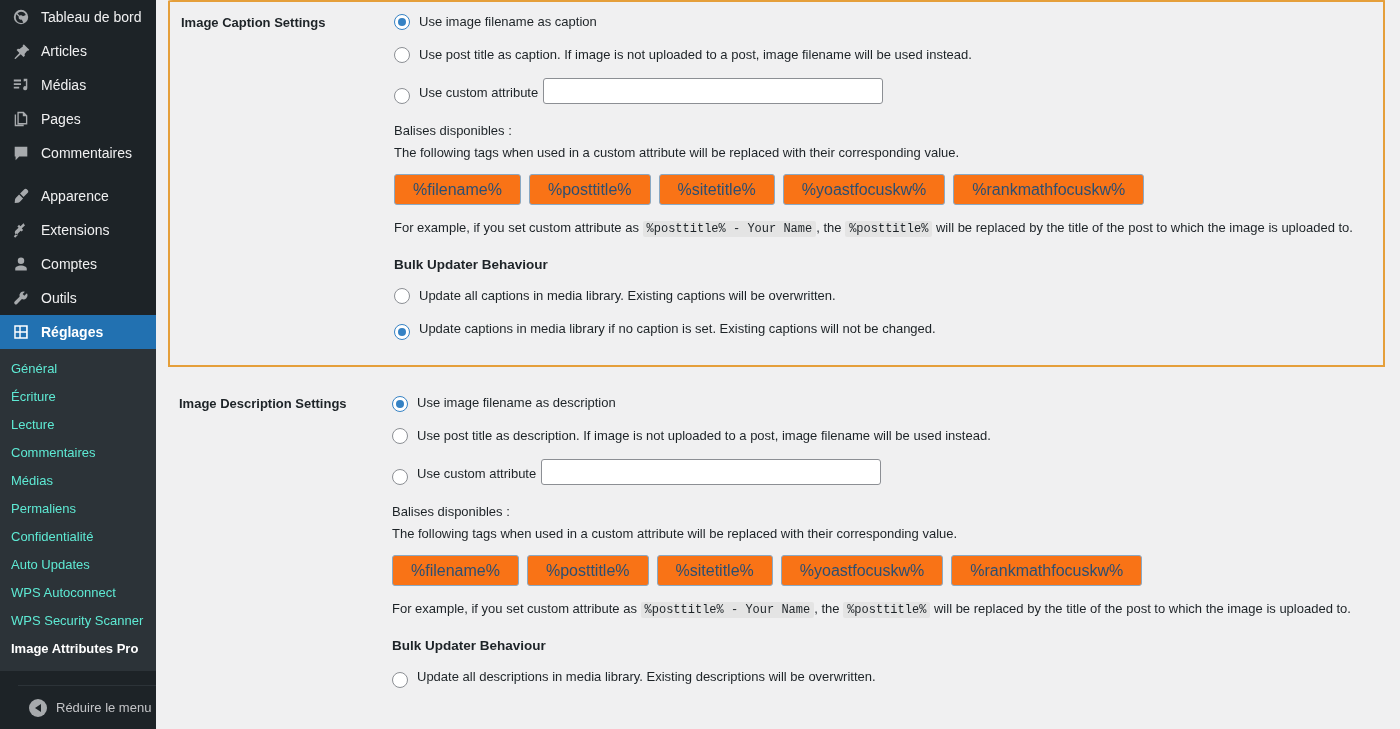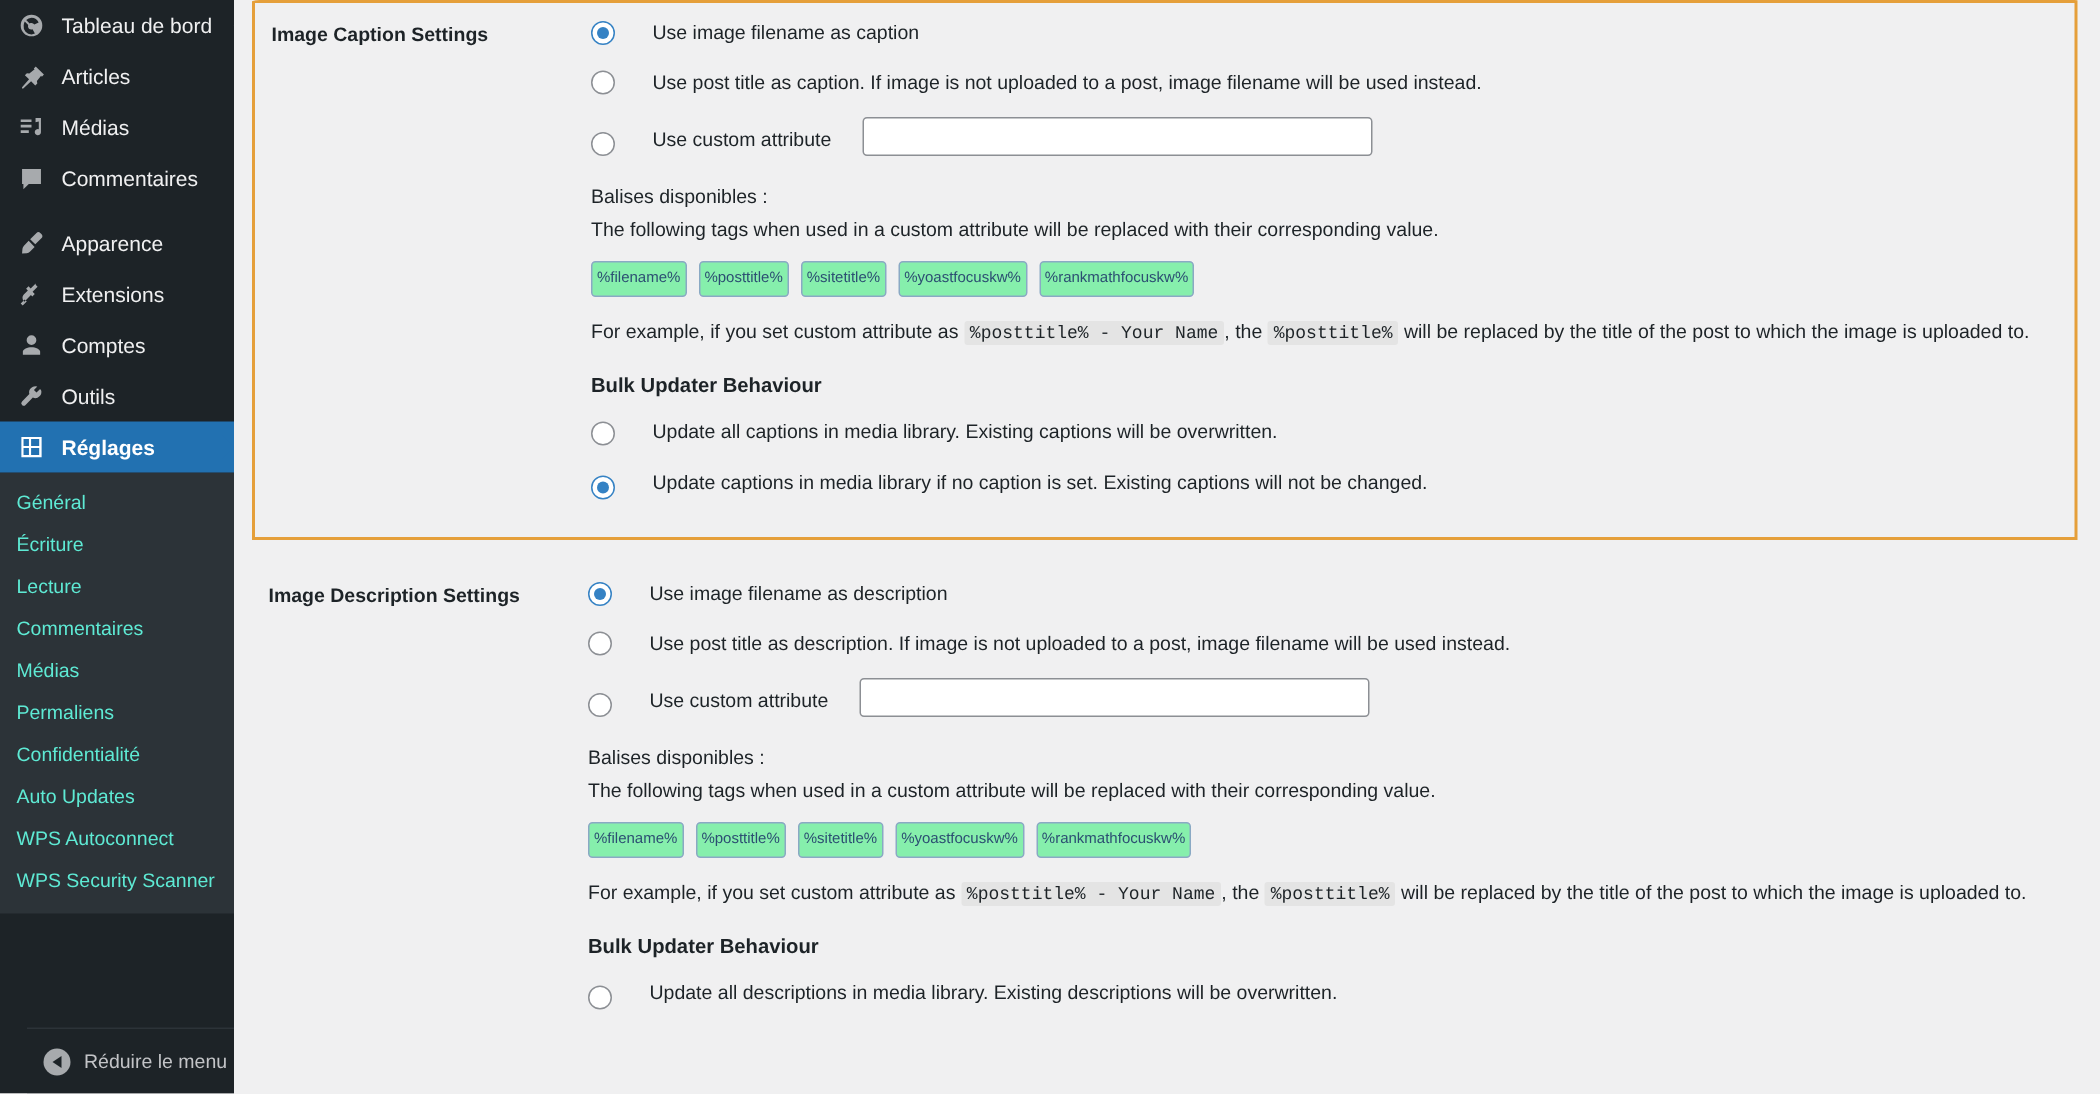--- a/index.html
+++ b/index.html
@@ -128,21 +128,20 @@
   }
 
   
   .opt {
     display: flex;
     align-items: center;
     margin-bottom: 12px;
     font-size: 13px;
     line-height: 1.6;
     color: #1d2327;
-    gap: 16px;
   }
   .opt:last-child { margin-bottom: 0; align-items: flex-end; }
   .radio {
     width: 16px; height: 16px;
     min-width: 16px;
     border: 1px solid #8c8f94;
     border-radius: 50%;
     background: #fff;
     display: inline-block;
     position: relative;
@@ -173,25 +172,25 @@
     margin-left: 5px;
     outline: none;
   }
 
   .balises-title { margin-top: 16px; font-size: 13px; line-height: 1.7; }
   .balises-desc { font-size: 13px; line-height: 1.7; }
 
   .tag-row { display: flex; gap: 8px; margin-top: 10px; flex-wrap: wrap; }
   .tag-btn {
     border: 1px solid #8aa9c4;
-    background: #86efac;
+    background: #f97316;
     color: #2c4f72;
-    font-size: 10px;
+    font-size: 16px;
     font-family: "Liberation Sans", sans-serif;
-    padding: 5px 3px;
+    padding: 5px 18px;
     border-radius: 3px;
     line-height: 1.2;
     cursor: pointer;
   }
 
   .example {
     margin-top: 13px;
     font-size: 13px;
     line-height: 1.55;
     max-width: 960px;
@@ -238,20 +237,28 @@
           </span>
           <span class="mlabel">Articles</span>
         </div>
         <div class="menu-item">
           <span class="micon">
             <svg width="18" height="18" viewBox="0 0 20 20">
               <path d="M13 3h4v10.5a2.3 2.3 0 11-1.6-2.2V5.6L13 6.2V3zM2 4h8v2H2V4zm0 4h8v2H2V8zm0 4h6v2H2v-2z"></path>
             </svg>
           </span>
           <span class="mlabel">Médias</span>
+        </div>
+        <div class="menu-item">
+          <span class="micon">
+            <svg width="18" height="18" viewBox="0 0 20 20">
+              <path d="M6 2h7l4 4v10H6V2zm1.5 1.5v11h8V7h-3.5V3.5H7.5zM3 5v13h10v-1.5H4.5V5H3z"></path>
+            </svg>
+          </span>
+          <span class="mlabel">Pages</span>
         </div>
         <div class="menu-item">
           <span class="micon">
             <svg width="18" height="18" viewBox="0 0 20 20">
               <path d="M3 3h14v11H8l-4 4v-4H3V3z"></path>
             </svg>
           </span>
           <span class="mlabel">Commentaires</span>
         </div>
         <div class="menu-sep"></div>
@@ -300,20 +307,21 @@
         <div class="submenu-item">Général</div>
         <div class="submenu-item">Écriture</div>
         <div class="submenu-item">Lecture</div>
         <div class="submenu-item">Commentaires</div>
         <div class="submenu-item">Médias</div>
         <div class="submenu-item">Permaliens</div>
         <div class="submenu-item">Confidentialité</div>
         <div class="submenu-item">Auto Updates</div>
         <div class="submenu-item">WPS Autoconnect</div>
         <div class="submenu-item">WPS Security Scanner</div>
+        <div class="submenu-item current">Image Attributes Pro</div>
       </div>
     <div class="collapse-row">
       <span class="carrow"></span>
       <span>Réduire le menu</span>
     </div>
   </nav>
 
   <main class="content">
 
     <section class="panel highlight">

